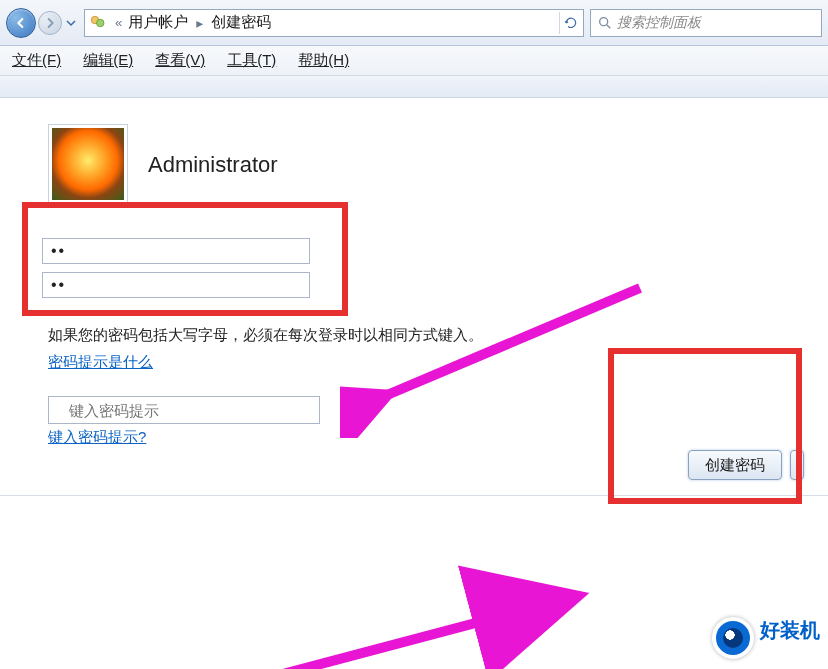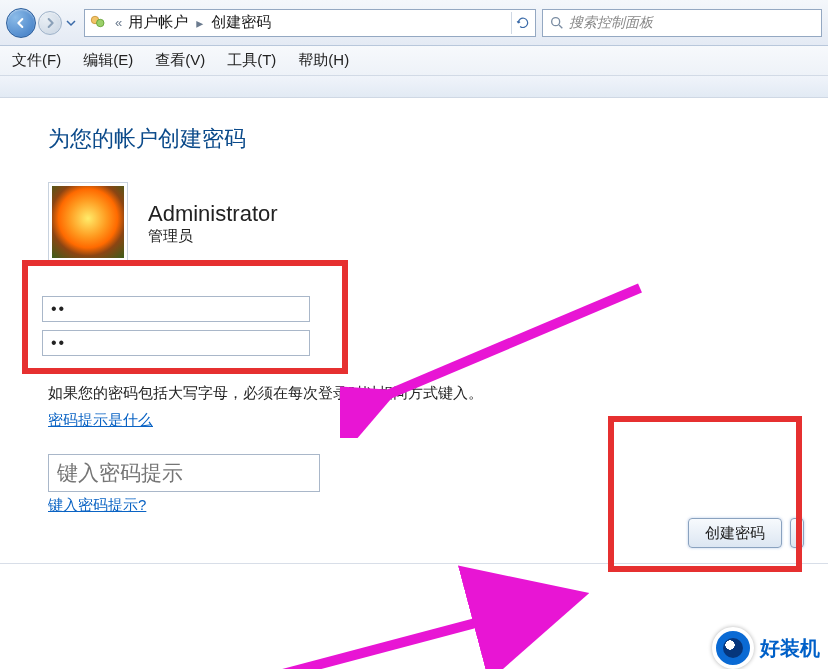--- a/index.html
+++ b/index.html
@@ -62,41 +62,41 @@
   .addr .chevrons { color:#6a7a8e; font-size:13px; margin:0 4px; }
   .addr .crumb { color:#1a1a1a; font-size:15px; padding:0 2px; }
   .addr .sep { color:#6a7a8e; margin:0 6px; }
   .addr .refresh {
     position:absolute; right:2px; top:2px;
     width:22px;height:22px;
     border-left:1px solid #cfd8e4;
     display:flex;align-items:center;justify-content:center;
   }
   .search {
-    width: 280px;
+    width: 232px;
     height: 28px;
     background:#fff;
     border:1px solid #94a8c2;
     display:flex;align-items:center;
     padding:0 6px;
     color:#888;
     font-style:italic;
   }
   .search .mag { width:16px;height:16px;margin-right:4px; }
   
   .menubar {
     height: 30px;
     background: linear-gradient(to bottom,#f7f9fc,#eef2f8);
     border-bottom:1px solid #d2dae6;
     display:flex;align-items:center;
     padding:0 12px;
     font-size:15px;
     color:#222;
   }
-  .menubar .m { margin-right:22px; }
+  .menubar .m { margin-right:22px;text-decoration:underline; }
   .toolbar-stripe {
     height:22px;
     background: linear-gradient(to bottom,#f0f4fa,#e2eaf4);
     border-bottom:1px solid #cfd8e4;
   }
   
   .content {
     padding: 26px 40px 0 48px;
     position:relative;
   }
@@ -139,22 +139,22 @@
     background:#fff;
     padding:0 8px;
     font-size:16px; letter-spacing:2px;
     color:#222;
     display:block;
     margin-bottom:8px;
   }
   .hint-note { color:#222; font-size:15px; margin:8px 0 4px 0; }
   .link { color:#0a63c4; font-size:15px; margin:4px 0 18px 0; display:inline-block; }
   .hint-input {
-    width:272px;height:38px;background:#fff;border:1px solid #a9b7c9;
-    padding:0 8px;color:#888;font-size:21px;
+    width:272px;height:28px;background:#fff;border:1px solid #a9b7c9;
+    padding:0 20px;color:#888;font-size:15px;
     display:block;margin-top:6px;
   }
   .sep-line { border:none;border-top:1px solid #d8dee8; margin:30px 0 0 -48px; width:828px; }
   .btn-area { position:absolute; right:24px; bottom:16px; display:flex; gap:8px; }
   .win-btn {
     height:30px;min-width:94px;
     background:linear-gradient(to bottom,#f7fafd,#dce6f2);
     border:1px solid #8aa2bf;border-radius:4px;
     font-size:15px;color:#1a1a1a;
     padding:0 14px;
@@ -169,22 +169,22 @@
     pointer-events:none;
   }
   
   .arrow {
     position:absolute;
     pointer-events:none;
   }
   
   .watermark {
     position:absolute;
-    right:8px; bottom:0;
-    display:flex;align-items:center;
+    right:8px; bottom:10px;
+    display:flex;
     font-size:20px; font-weight:bold; color:#0060c8;
   }
   .watermark .eye {
     width:42px;height:42px;border-radius:50%;
     background:#0a6ad4;display:flex;align-items:center;justify-content:center;
     margin-right:6px;border:4px solid #fff;box-shadow:0 0 4px rgba(0,0,0,.3);
   }
   .watermark .eye .inner {
     width:20px;height:20px;border-radius:50%;
     background:radial-gradient(circle at 35% 35%,#fff 0%,#fff 25%,#06367c 26%,#06367c 100%);
@@ -236,29 +236,27 @@
 <div class="menubar">
   <span class="m">文件(F)</span>
   <span class="m">编辑(E)</span>
   <span class="m">查看(V)</span>
   <span class="m">工具(T)</span>
   <span class="m">帮助(H)</span>
 </div>
 <div class="toolbar-stripe"></div>
 
 <div class="content">
-  <h1 class="page-title">为您的帐户创建密码</h1>
 
   <div class="acct">
     <div class="avatar">
       <div class="avatar-inner"></div>
     </div>
     <div>
       <div class="acct-name">Administrator</div>
-      <div class="acct-role">管理员</div>
     </div>
   </div>
 
   <div class="pw-box">
     <input class="pw-input" type="text" value="••" style="">
     <input class="pw-input" type="text" style="margin-bottom: 0px;" value="••">
   </div>
 
   <div class="hint-note">如果您的密码包括大写字母，必须在每次登录时以相同方式键入。</div>
   <a class="link" href="#">密码提示是什么</a>

